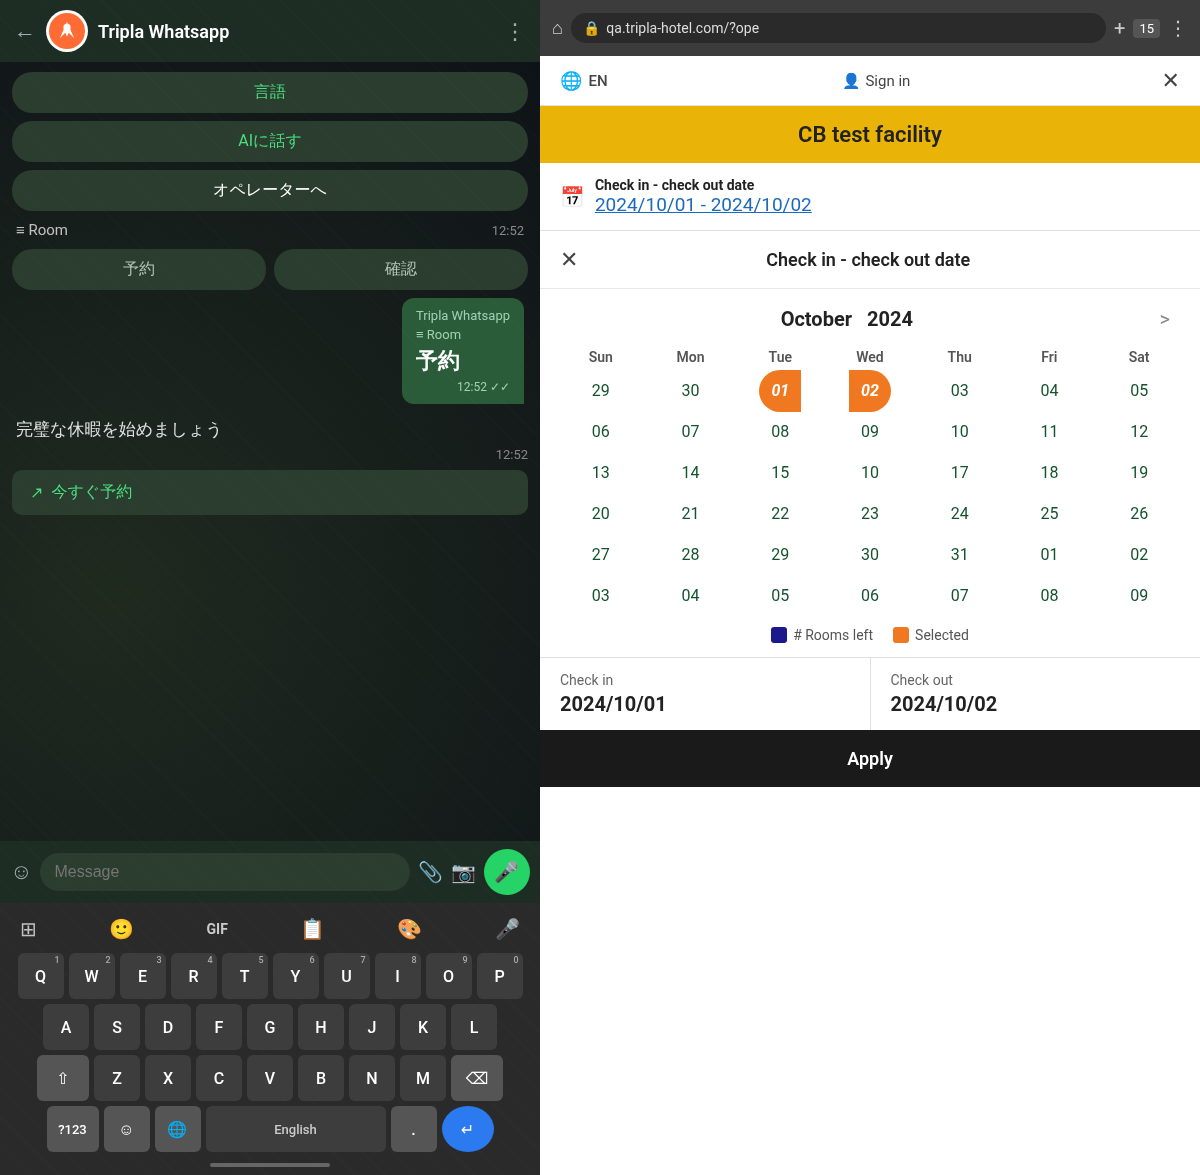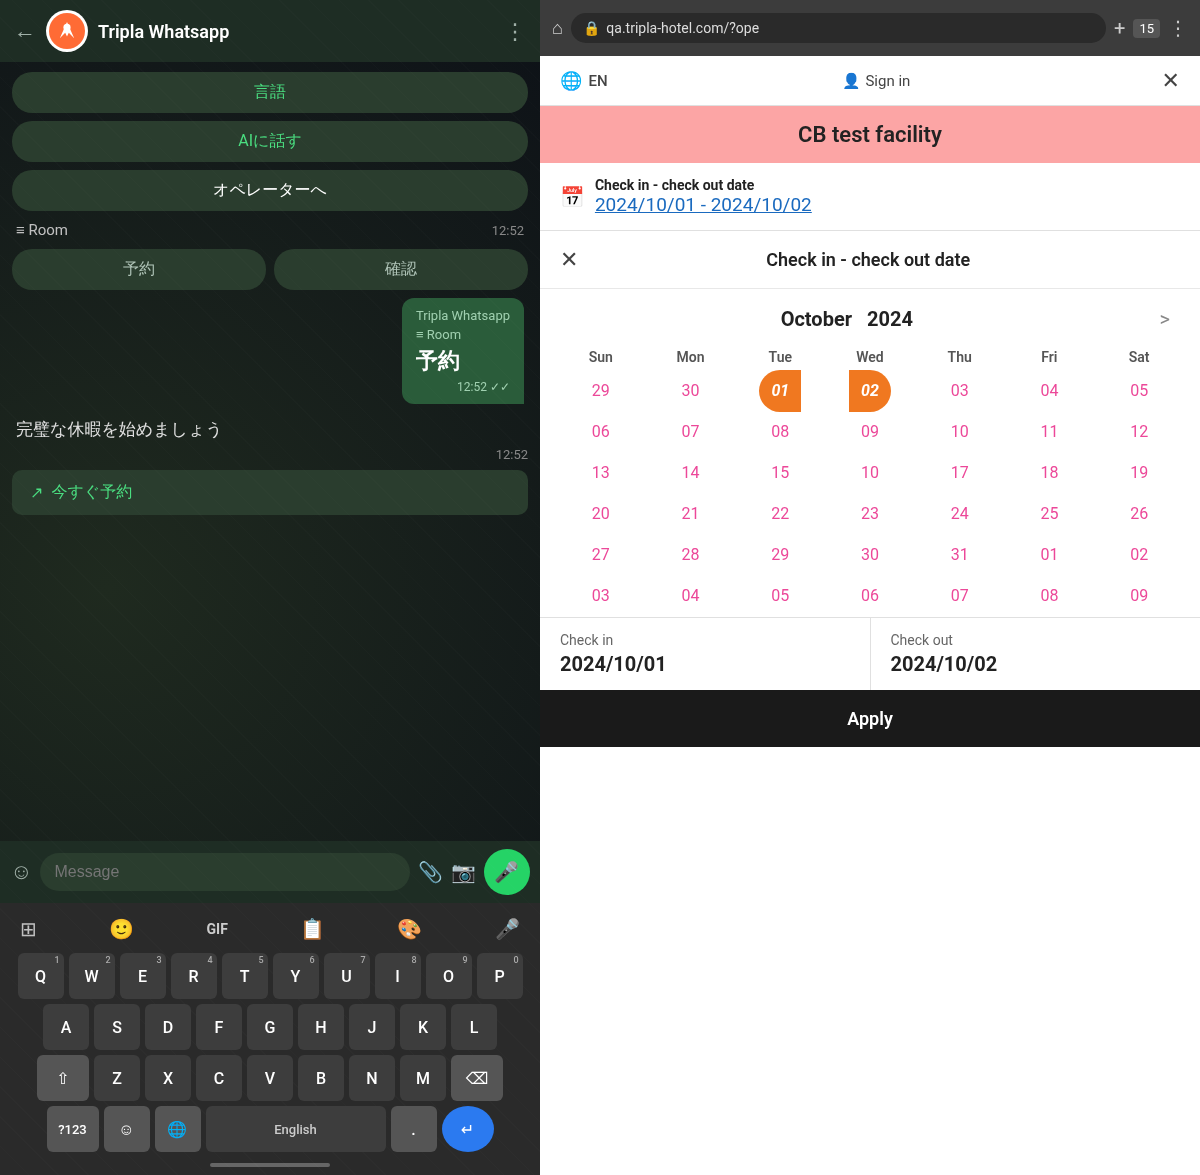--- a/index.html
+++ b/index.html
@@ -413,21 +413,21 @@
     }
 
     .close-x {
       font-size: 22px;
       color: #444;
       cursor: pointer;
       margin-left: 16px;
     }
 
     .hotel-title-area {
-      background: #fca5a5;
+      background: #eab308;
       padding: 16px 20px;
       text-align: center;
     }
 
     .hotel-title {
       font-size: 22px;
       font-weight: 600;
       color: #222;
     }
 
@@ -539,21 +539,21 @@
       text-align: center;
       padding: 10px 4px;
       font-size: 16px;
       color: #aaa;
       cursor: pointer;
       border-radius: 50%;
       position: relative;
     }
 
     .cal-cell.dim {
-      color: #ec4899;
+      color: #14532d;
     }
 
     
     .calendar-legend {
       display: flex;
       align-items: center;
       justify-content: center;
       gap: 20px;
       padding: 10px 16px 14px;
     }
@@ -870,20 +870,30 @@
         <div class="cal-cell dim">03</div>
         <div class="cal-cell dim">04</div>
         <div class="cal-cell dim">05</div>
         <div class="cal-cell dim">06</div>
         <div class="cal-cell dim">07</div>
         <div class="cal-cell dim">08</div>
         <div class="cal-cell dim">09</div>
       </div>
     </div>
 
+    <div class="calendar-legend">
+      <div class="legend-item">
+        <div class="legend-dot-blue"></div>
+        <span># Rooms left</span>
+      </div>
+      <div class="legend-item">
+        <div class="legend-dot-orange"></div>
+        <span>Selected</span>
+      </div>
+    </div>
 
     <div class="checkinout-row">
       <div class="checkin-box">
         <div class="cio-label">Check in</div>
         <div class="cio-date">2024/10/01</div>
       </div>
       <div class="checkout-box">
         <div class="cio-label">Check out</div>
         <div class="cio-date">2024/10/02</div>
       </div>

